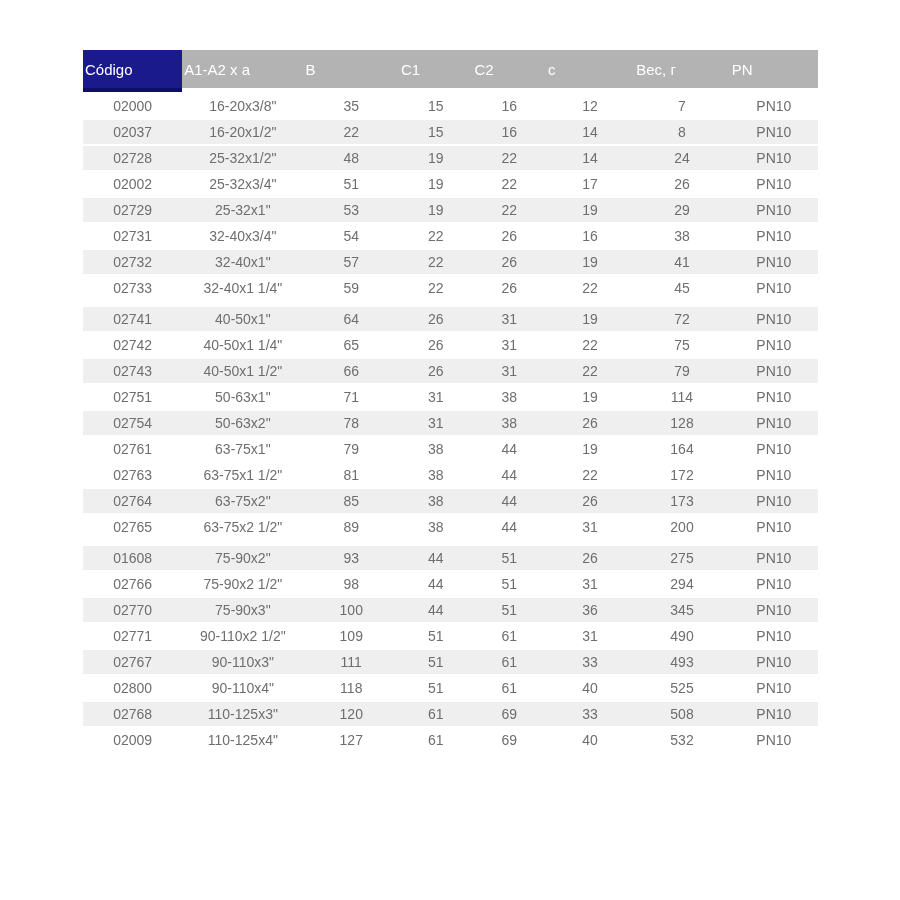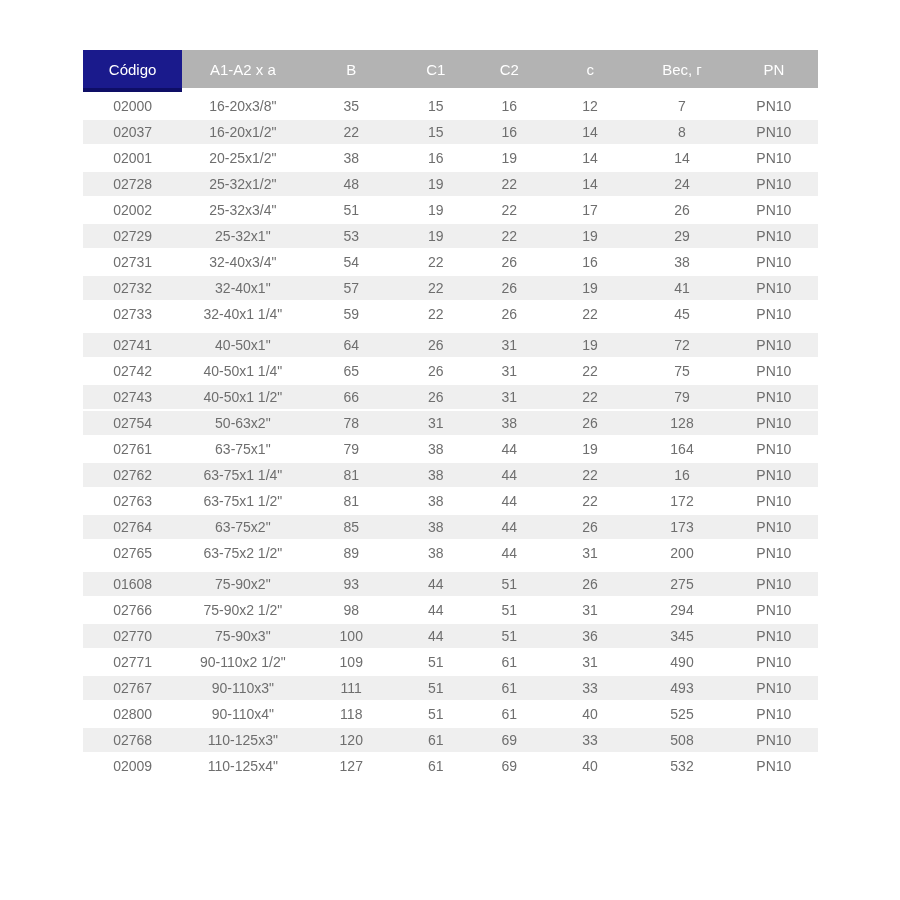--- a/index.html
+++ b/index.html
@@ -35,21 +35,21 @@
     table-layout: fixed;
   }
   thead th {
     background: var(--header-bg);
     background-clip: padding-box;
     color: var(--header-text);
     font-weight: normal;
     font-size: 15px;
     height: 42px;
     border-bottom: 4px solid var(--page-bg);
-    text-align: center;
+    text-align: left;
     vertical-align: middle;
     padding: 0 2px;
   }
   thead th.th-code {
     background: var(--code-header-bg);
     background-clip: padding-box;
     border-bottom-color: var(--code-header-border);
   }
   tbody td {
     height: 24px;
@@ -117,30 +117,20 @@
         <tr class="alt">
           <td>02037</td>
           <td>16-20x1/2"</td>
           <td>22</td>
           <td>15</td>
           <td>16</td>
           <td>14</td>
           <td>8</td>
           <td>PN10</td>
         </tr>
-        <tr>
-          <td>02001</td>
-          <td>20-25x1/2"</td>
-          <td>38</td>
-          <td>16</td>
-          <td>19</td>
-          <td>14</td>
-          <td>14</td>
-          <td>PN10</td>
-        </tr>
         <tr class="alt">
           <td>02728</td>
           <td>25-32x1/2"</td>
           <td>48</td>
           <td>19</td>
           <td>22</td>
           <td>14</td>
           <td>24</td>
           <td>PN10</td>
         </tr>
@@ -220,48 +210,48 @@
         <tr class="alt">
           <td>02743</td>
           <td>40-50x1 1/2"</td>
           <td>66</td>
           <td>26</td>
           <td>31</td>
           <td>22</td>
           <td>79</td>
           <td>PN10</td>
         </tr>
+        <tr>
+          <td>02751</td>
+          <td>50-63x1"</td>
+          <td>71</td>
+          <td>31</td>
+          <td>38</td>
+          <td>19</td>
+          <td>114</td>
+          <td>PN10</td>
+        </tr>
         <tr class="alt">
           <td>02754</td>
           <td>50-63x2"</td>
           <td>78</td>
           <td>31</td>
           <td>38</td>
           <td>26</td>
           <td>128</td>
           <td>PN10</td>
         </tr>
         <tr>
           <td>02761</td>
           <td>63-75x1"</td>
           <td>79</td>
           <td>38</td>
           <td>44</td>
           <td>19</td>
           <td>164</td>
-          <td>PN10</td>
-        </tr>
-        <tr class="alt">
-          <td>02762</td>
-          <td>63-75x1 1/4"</td>
-          <td>81</td>
-          <td>38</td>
-          <td>44</td>
-          <td>22</td>
-          <td>16</td>
           <td>PN10</td>
         </tr>
         <tr>
           <td>02763</td>
           <td>63-75x1 1/2"</td>
           <td>81</td>
           <td>38</td>
           <td>44</td>
           <td>22</td>
           <td>172</td>

